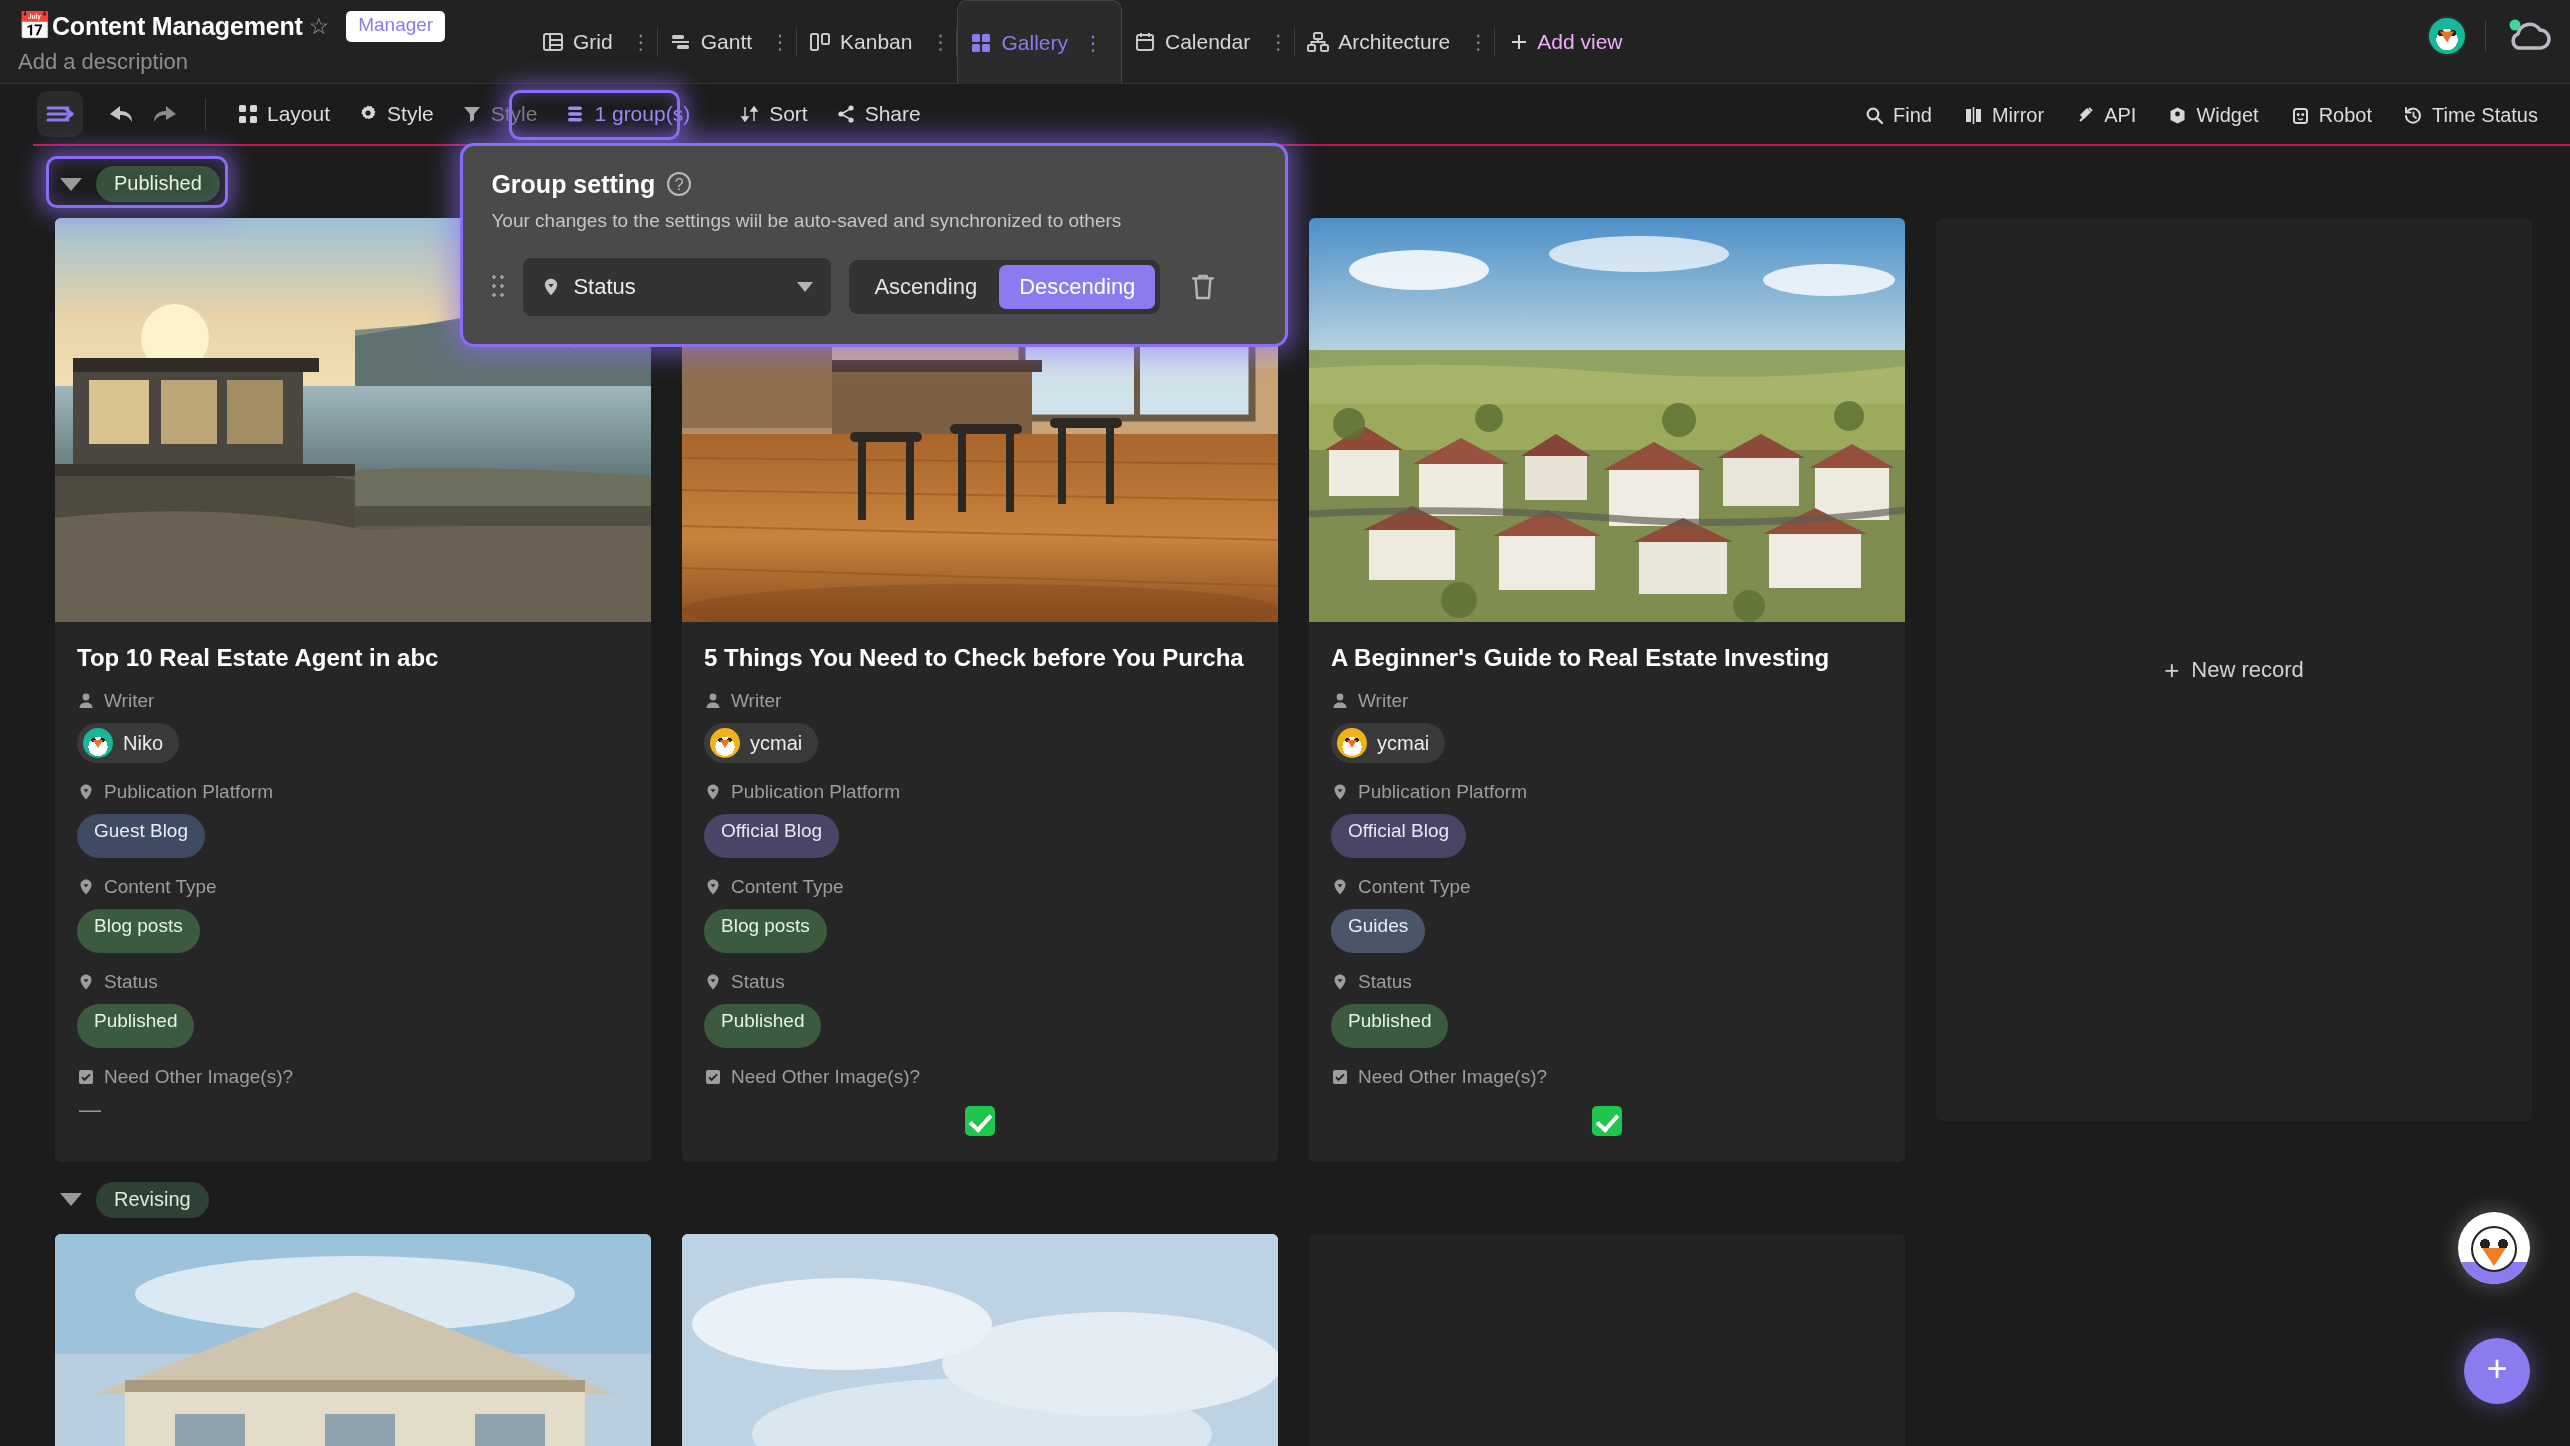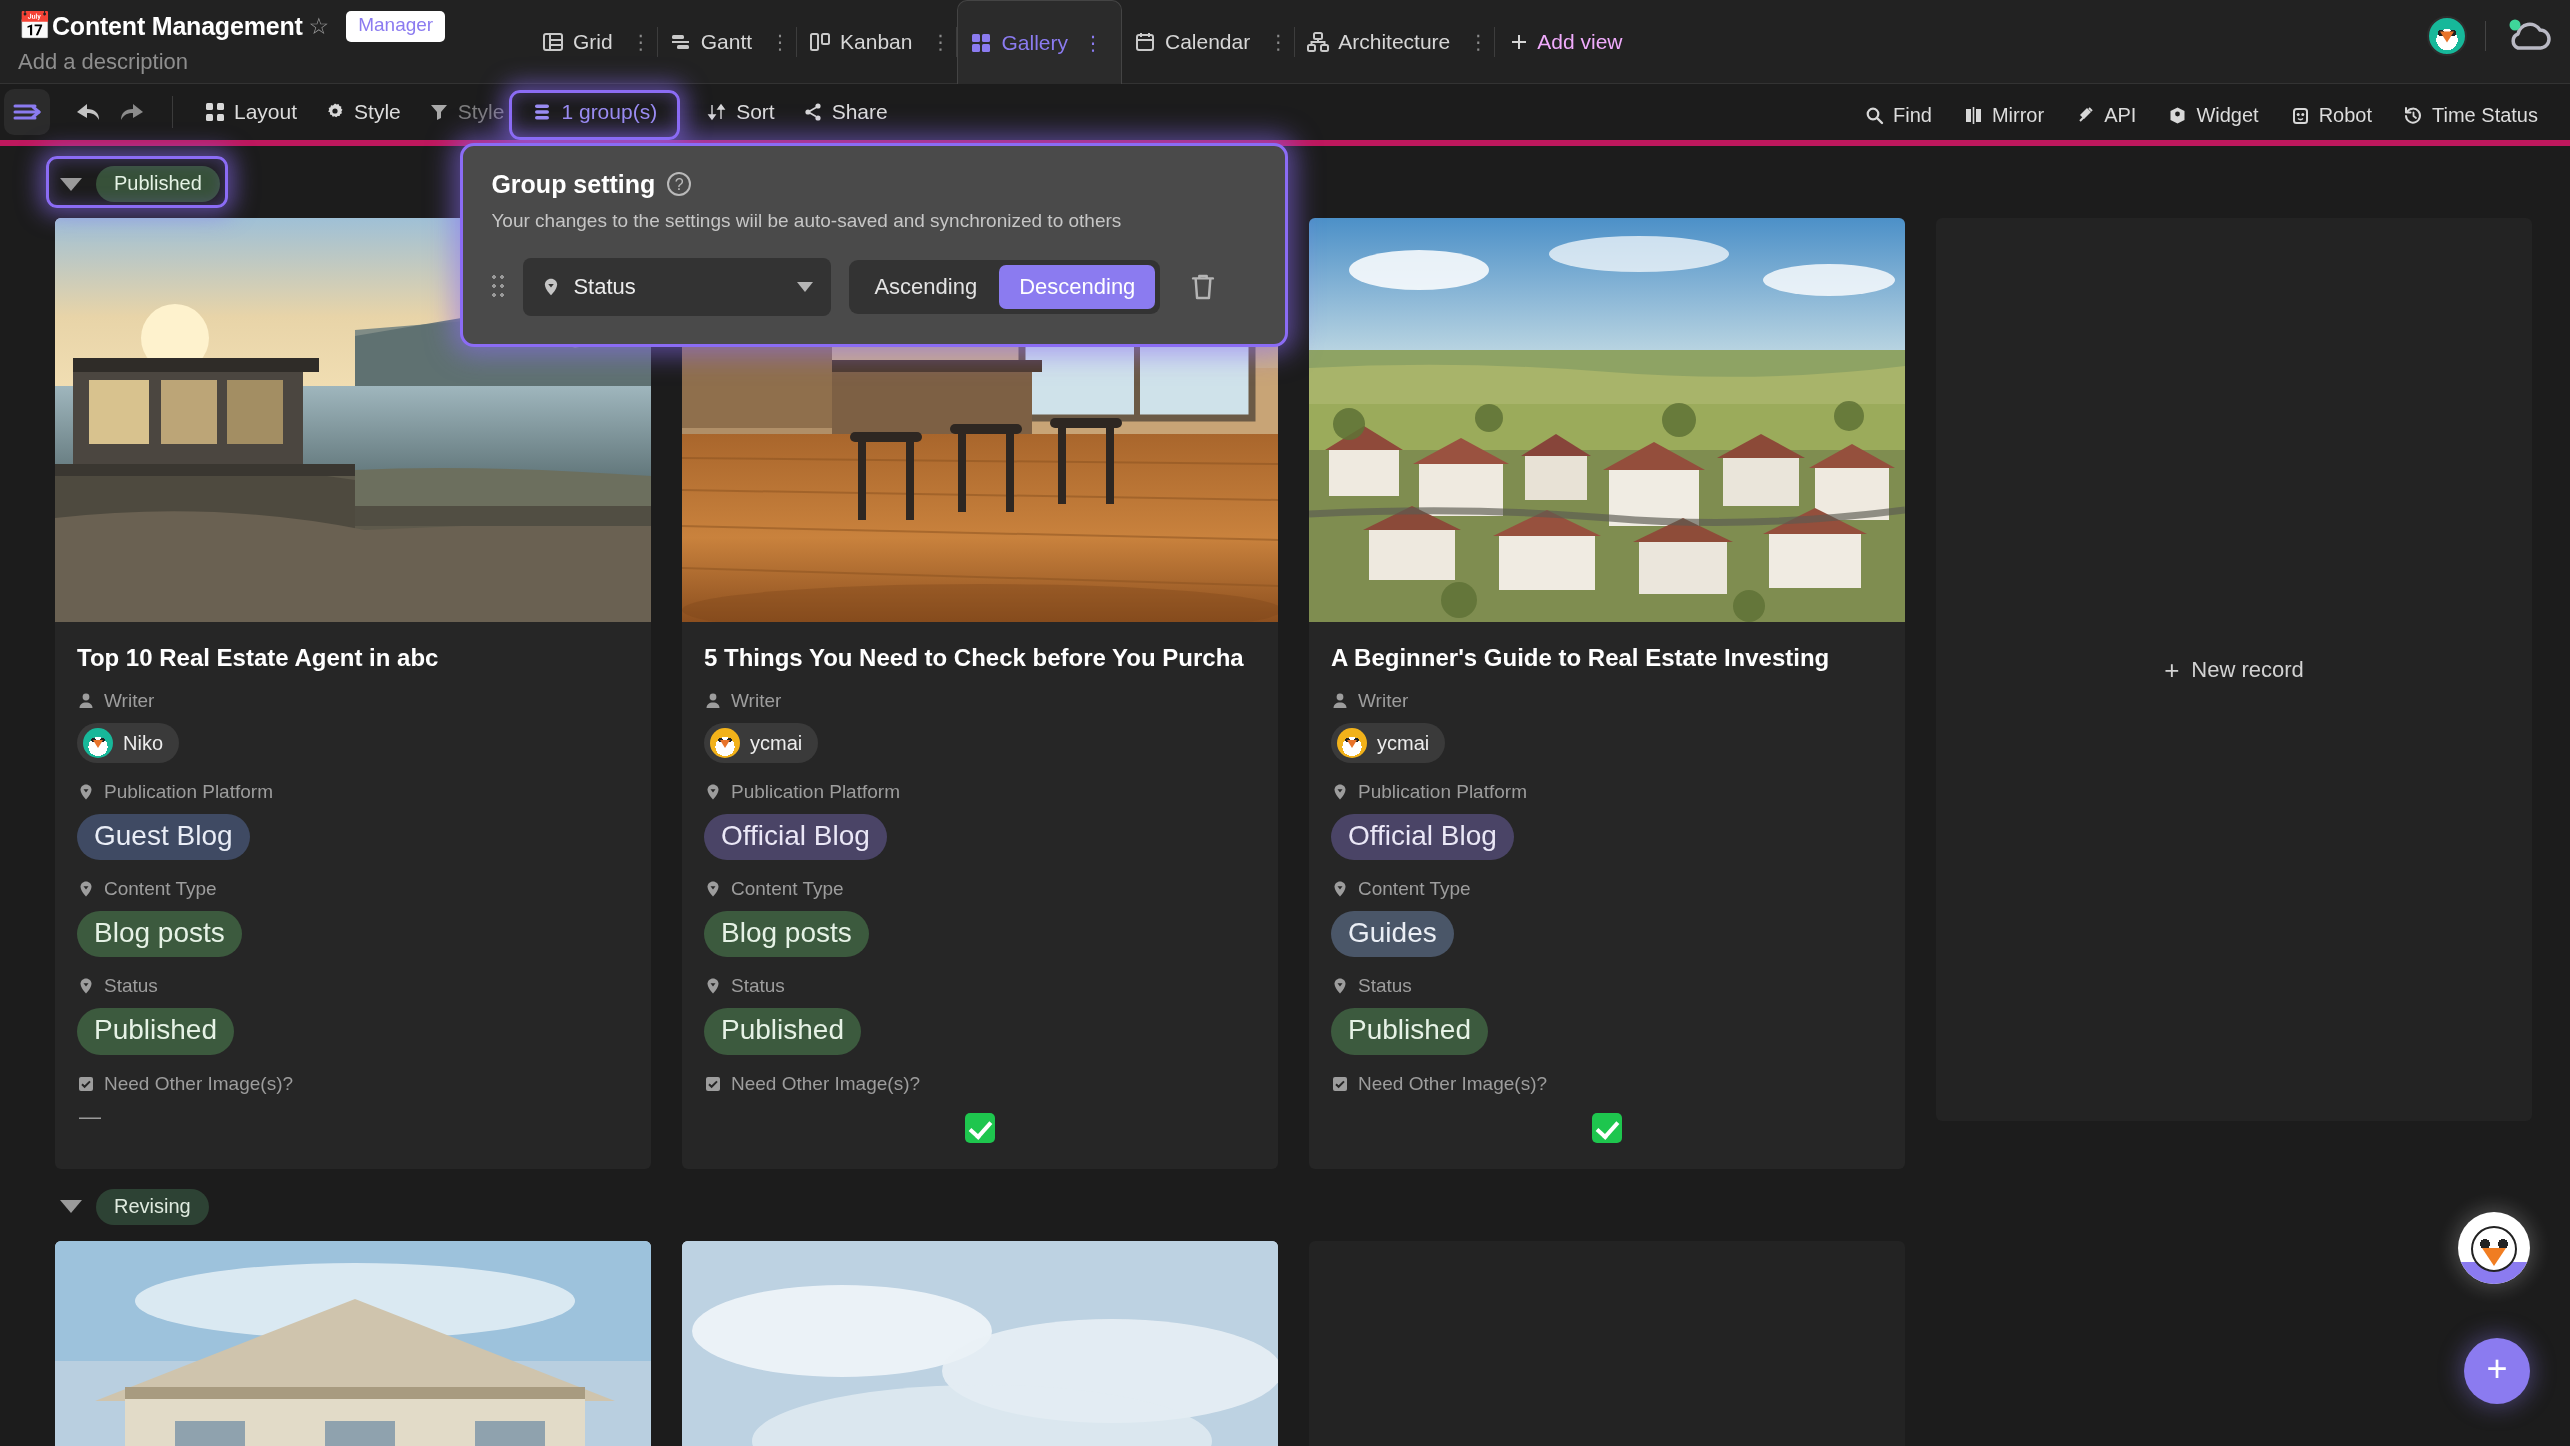--- a/index.html
+++ b/index.html
@@ -114,21 +114,22 @@
   .tr-sep { width:1px; height:30px; background:#444; }
   .cloud-icon { width: 48px; height: 36px; position: relative; }
 
   
   .toolbar {
     position: relative;
     height: 62px;
     background: #1c1c1c;
     display: flex; align-items: center;
     padding: 0 18px;
-    border-bottom: 6px solid #be185d;
+    border-bottom: 2px solid #be185d;
+    margin-left: 33px;
   }
   .sidebar-toggle {
     width: 46px; height: 46px; border-radius: 10px;
     background: #2b2b2b;
     display: flex; align-items: center; justify-content: center;
     margin-left: -14px;
     cursor: pointer;
   }
   .tb-undo, .tb-redo {
     width: 44px; height: 44px;
@@ -246,21 +247,21 @@
   .w-avatar::before {
     content:""; position:absolute; left:50%; top:30%;
     transform: translateX(-50%);
     width:15px;height:6px;
     background:
       radial-gradient(circle at 3px 3px, #222 0 2.2px, transparent 2.2px),
       radial-gradient(circle at 12px 3px, #222 0 2.2px, transparent 2.2px);
   }
   .tag {
     display:inline-block; border-radius: 999px;
-    padding: 6px 17px 8px; font-size: 28px; line-height:1.15;
+    padding: 6px 17px 16px; font-size: 19px; line-height:1.15;
   }
   .tag-blue { background:#3f4a63; color:#e9edf6; }
   .tag-purple { background:#4a4466; color:#eae7f6; }
   .tag-green { background:#3c5a3e; color:#e6f2e6; }
   .tag-steel { background:#4a5668; color:#eaeef5; }
   .check-mark {
     display:block; margin: 18px auto 0;
     width: 30px; height: 30px; border-radius: 5px;
     background: #1ec64e;
     position: relative;

